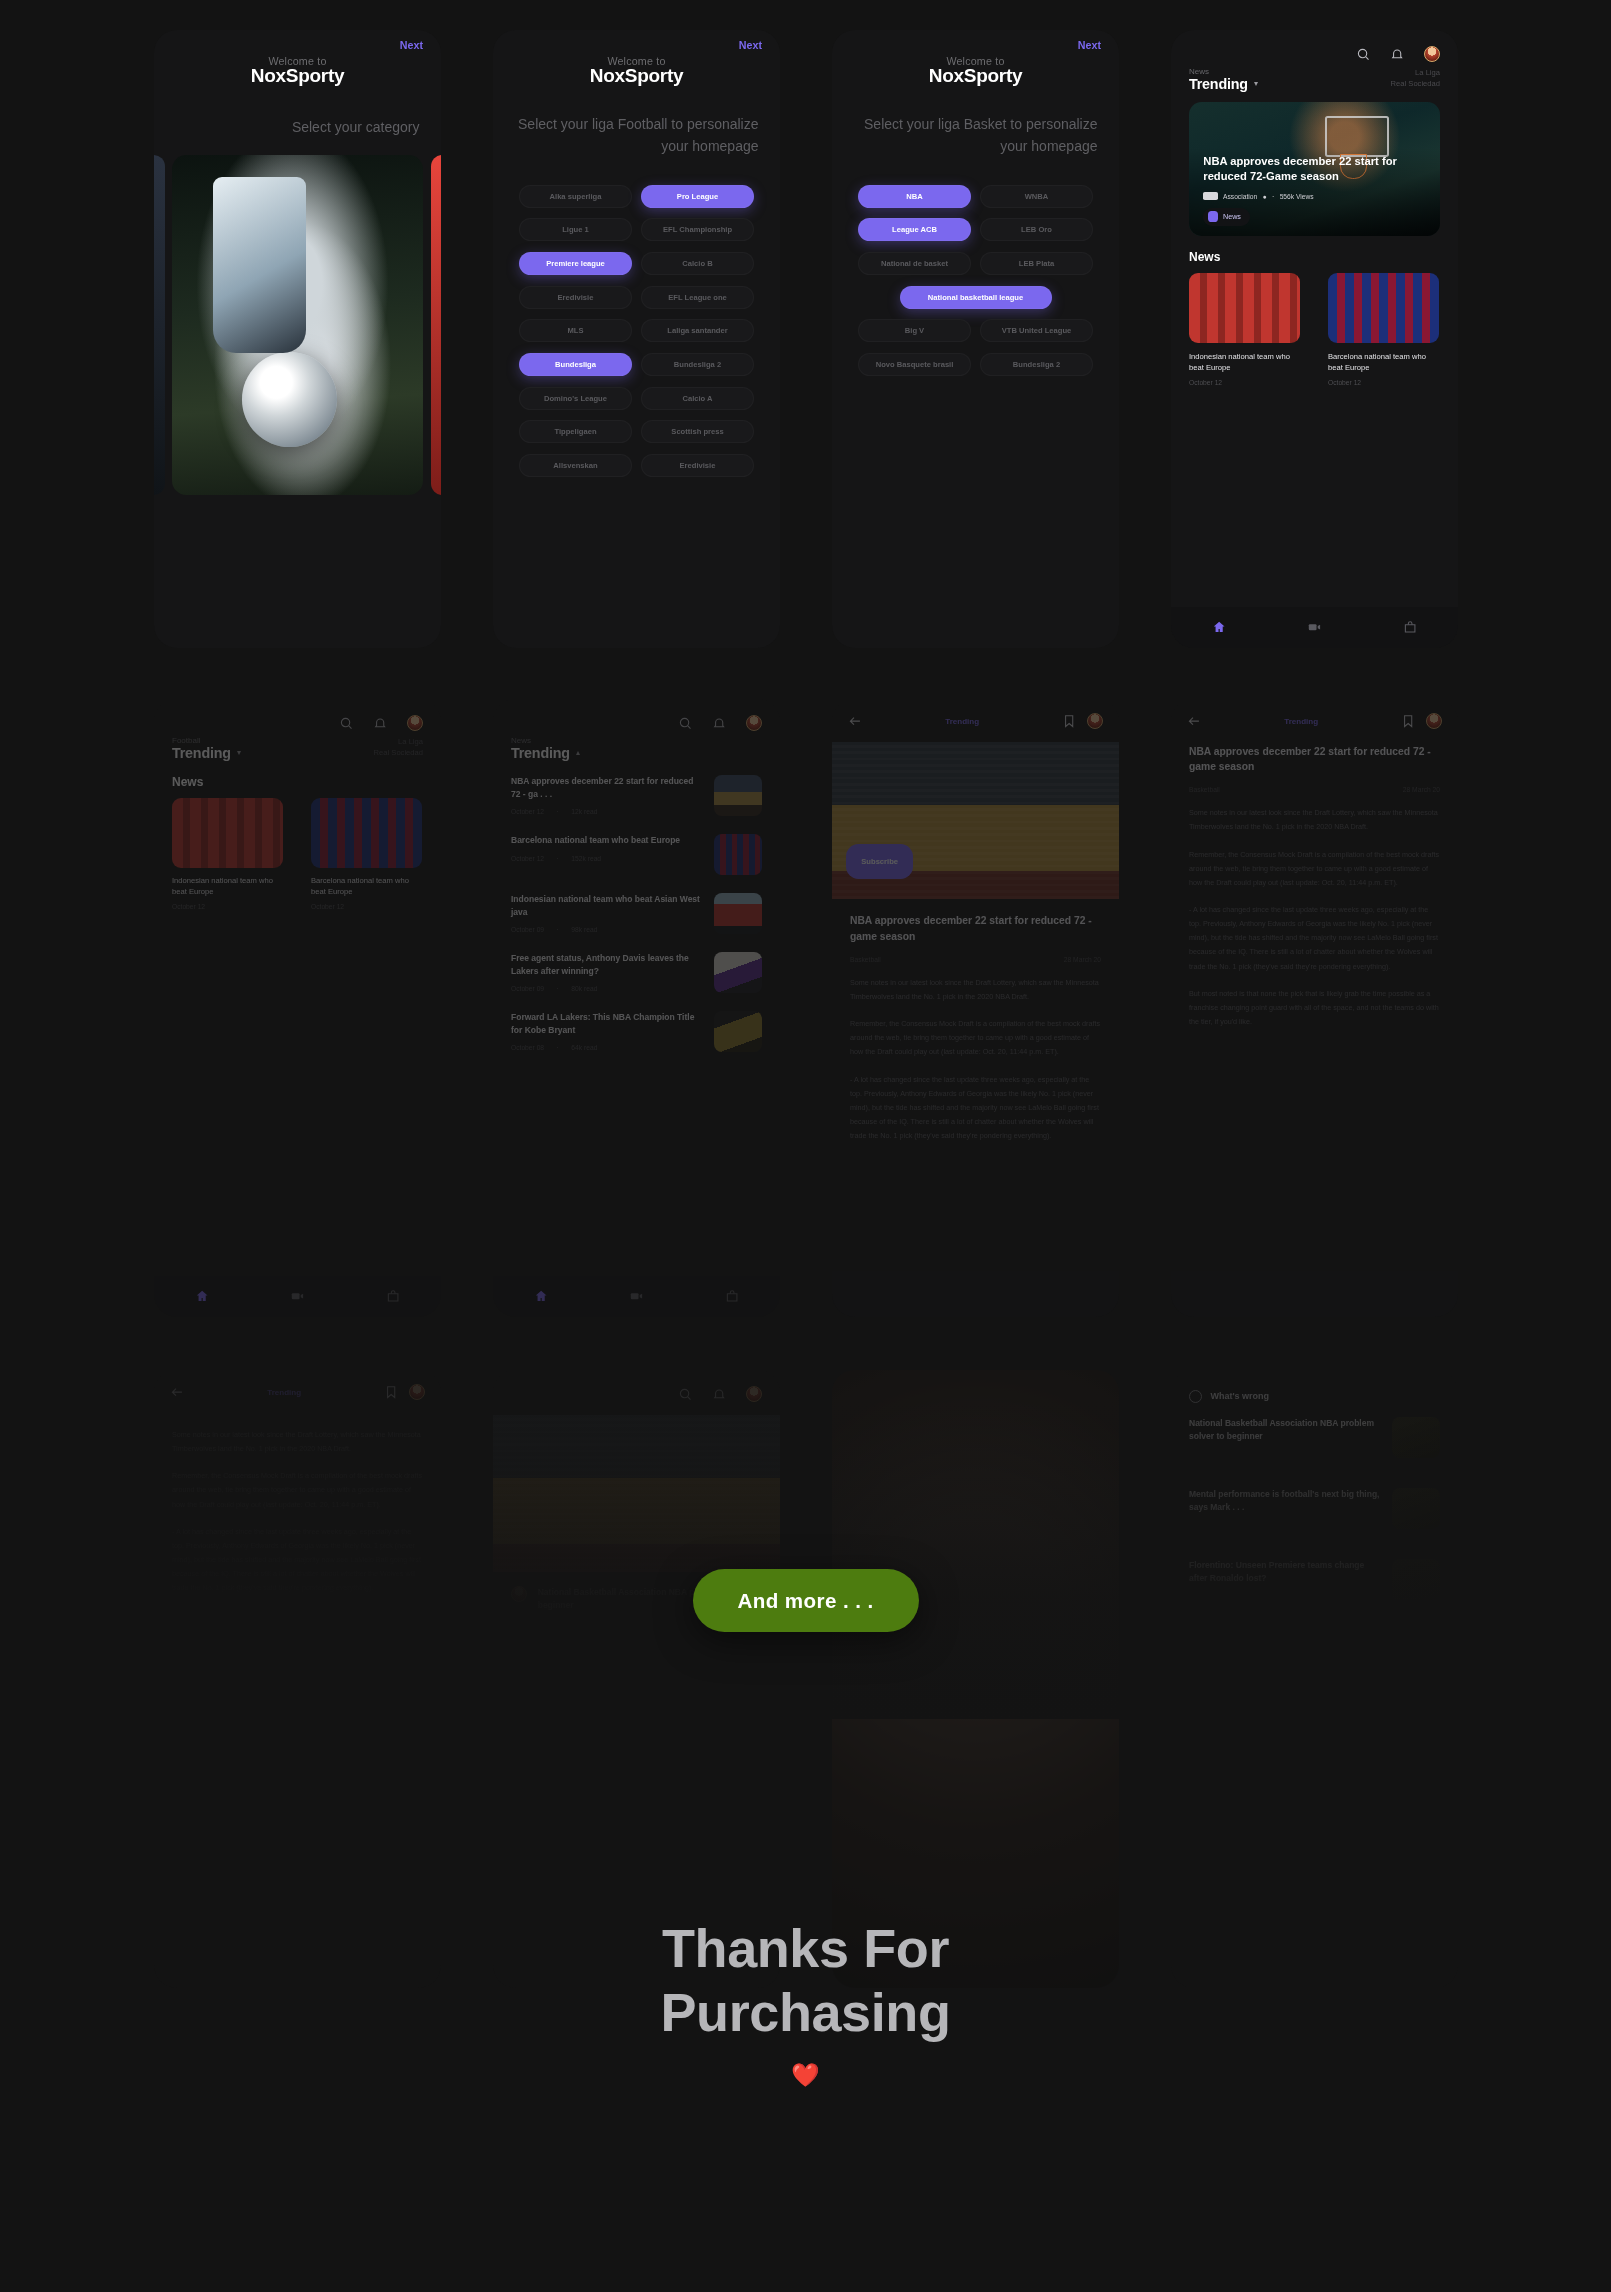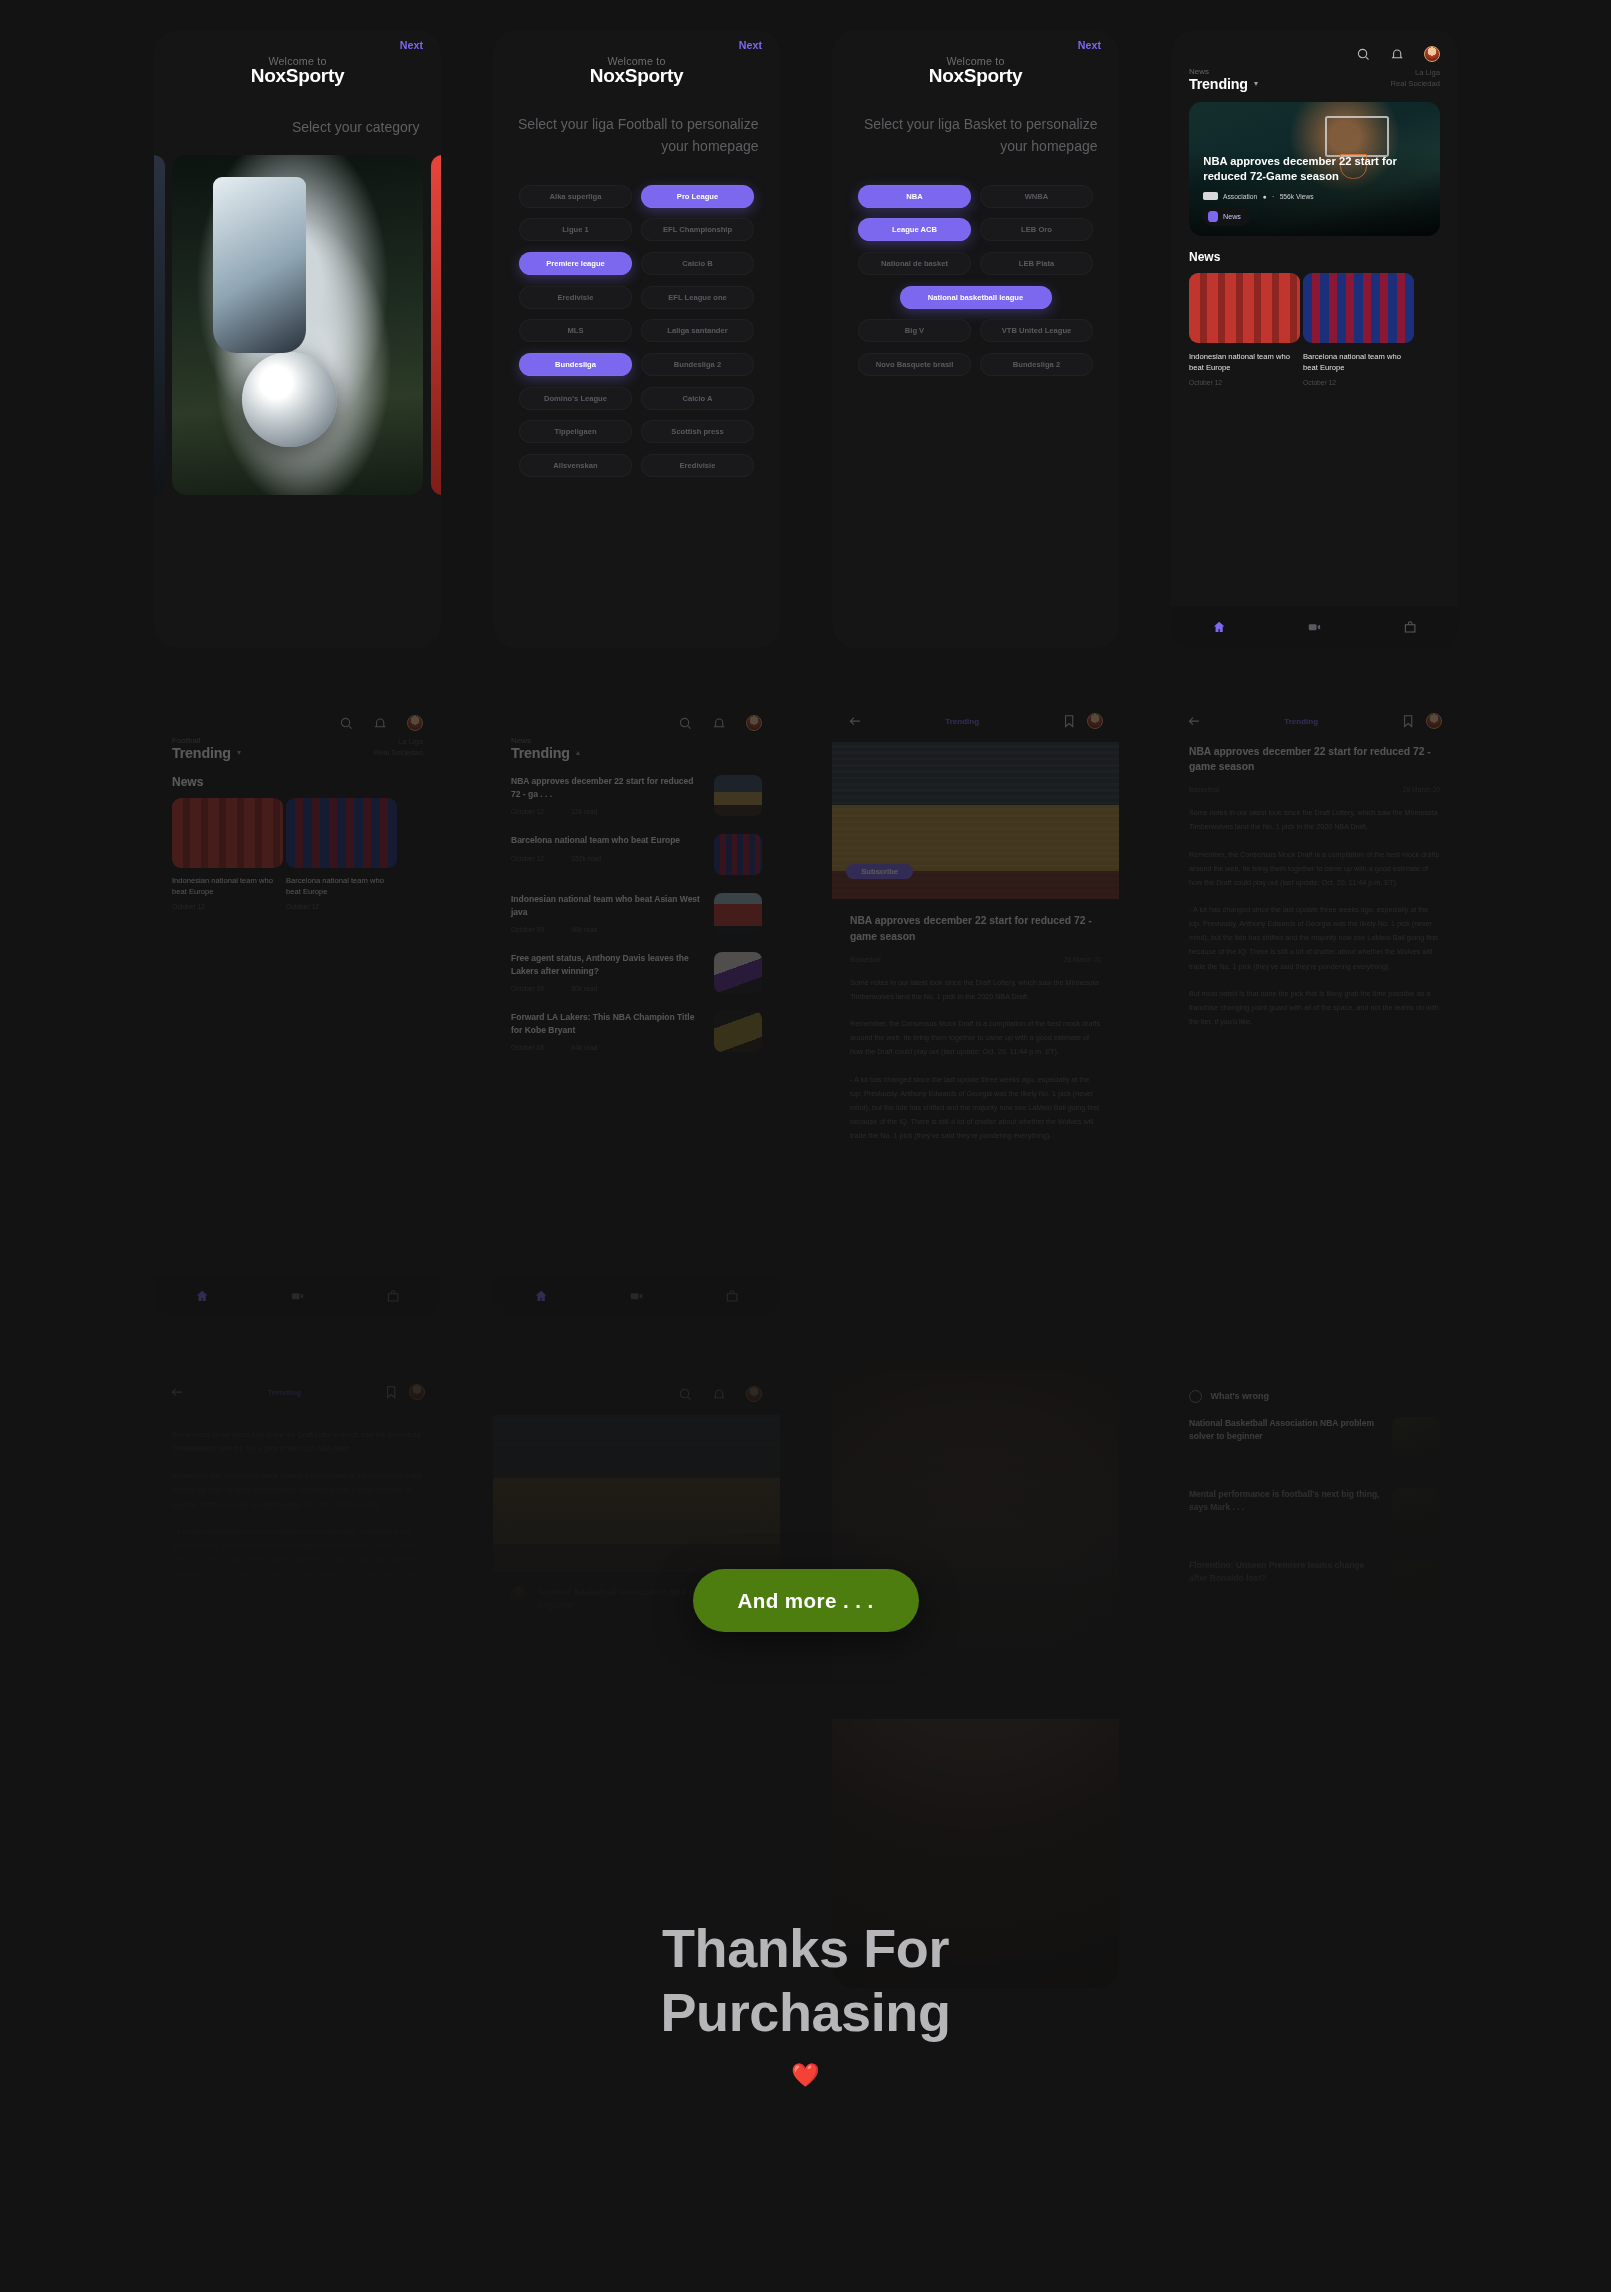--- a/index.html
+++ b/index.html
@@ -111,21 +111,21 @@
   .badge-src.pl { width:9.9px; height:9.9px; border-radius:50%;
                   background:linear-gradient(145deg,#e6e6ea,#9a9aa4); }
   .pill-tag { display:inline-flex; align-items:center; gap:4.5px;
     background:rgba(20,20,22,.92); border-radius:9.9px; padding:3.6px 9px 3.6px 4.5px;
     margin-top:8px; font-size:7.2px; color:#cdc7f5; }
   .tag-ic { width:10.7px; height:10.7px; border-radius:3.6px; background:#7b68ee; }
   .tag-ic.red { background:#e6443c; }
 
   
   .news-h { padding:14.3px 18px 0; font-size:12px; font-weight:700; }
-  .ncards { display:flex; gap:3px; padding:9px 18px 0; }
+  .ncards { display:flex; gap:28px; padding:9px 18px 0; }
   .ncard { width:111px; }
   .nimg { height:70px; border-radius:9px; overflow:hidden; }
   .nimg.red {
     background:
       repeating-linear-gradient(90deg,#c0362f 0 10.7px,#8d2621 10.7px 18px),
       linear-gradient(180deg,#9fb7c6 0 26%,#b33029 26% 78%,#15181b 78%);
   }
   .nimg.blau {
     background:
       repeating-linear-gradient(90deg,#1c2f7a 0 9px,#8a1733 9px 17px),
@@ -156,21 +156,21 @@
   
   .dtop { display:flex; align-items:center; gap:10.7px; padding:14.3px 16px 0; }
   .dtop .sp { flex:1; }
   .dtitle-mini { font-size:8px; color:#7b68ee; font-weight:600; }
   .dhero { margin-top:12.5px; height:157px; position:relative; overflow:hidden;
     background:
       repeating-linear-gradient(0deg,rgba(255,255,255,.05) 0 2.7px,transparent 2.7px 6.3px),
       linear-gradient(180deg,#2d3540 0 40%,#b08a3a 40% 82%,#6d2b22 82%);
   }
   .subscribe { position:absolute; left:14.3px; bottom:19.7px; background:#7b68ee;
-     color:#fff; font-size:7.6px; font-weight:700; padding:3px 15px; border-radius:12.5px; }
+     color:#fff; font-size:7.6px; font-weight:700; padding:13px 15px; border-radius:12.5px; }
   .art { padding:14.3px 18px 0; }
   .art h2 { font-size:10.3px; font-weight:700; line-height:1.5; color:#e8e8ec; }
   .art .amet { display:flex; justify-content:space-between; font-size:6.7px;
                color:#47474b; margin-top:11.6px; }
   .art p { font-size:7.2px; line-height:1.95; color:#5e5e63; margin-top:13.4px; }
 
   
   .ww { padding:19.7px 18px 0; }
   .wwh { display:flex; align-items:center; gap:8px; font-size:9px;
          font-weight:700; color:#d6d6da; }

